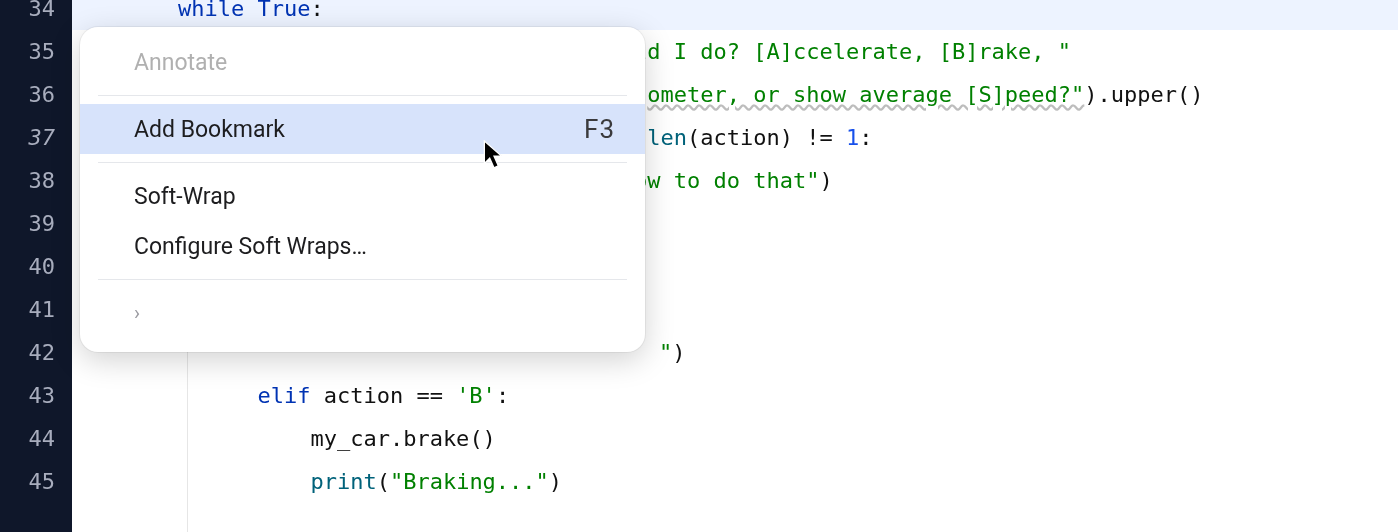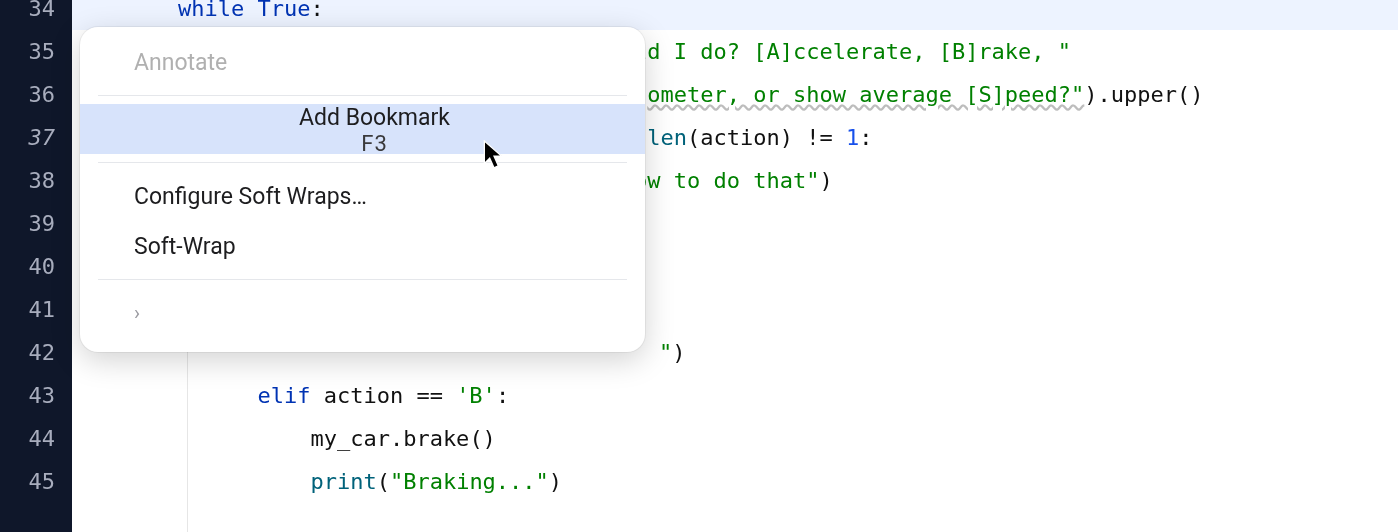--- a/index.html
+++ b/index.html
@@ -27,22 +27,22 @@
     padding: 10px 0 14px 0;
     z-index: 10;
   }
   .menu .sep { height: 1px; background: #e5e7eb; margin: 8px 18px; }
   .menu .item {
     display: flex; align-items: center; justify-content: space-between;
     height: 50px; padding: 0 30px 0 54px;
     font-size: 23px; color: #1d1d1f;
   }
   .menu .item.disabled { color: #b0b0b0; }
-  .menu .item.hover { background: #d7e3fb; flex-direction: column; }
-  .menu .shortcut { color: #3a3a3c; font-size: 22px; letter-spacing: 1px; }
+  .menu .item.hover { background: #d7e3fb; }
+  .menu .shortcut { color: #3a3a3c; font-size: 26px; letter-spacing: 1px; }
   .menu .chev { color: #9a9aa0; font-size: 20px; }
   .cursor-arrow {
     position: absolute; left: 482px; top: 140px; z-index: 20;
     width: 24px; height: 30px; pointer-events: none;
   }
 </style>
 </head>
 <body>
 
 <div class="editor">
@@ -68,24 +68,24 @@
       <div class="item disabled">
         <span>Annotate</span>
       </div>
       <div class="sep"></div>
       <div class="item hover">
         <span>Add Bookmark</span>
         <span class="shortcut">F3</span>
       </div>
       <div class="sep"></div>
       <div class="item">
-        <span>Configure Soft Wraps…</span>
+        <span>Soft-Wrap</span>
       </div>
       <div class="item">
-        <span>Soft-Wrap</span>
+        <span>Configure Soft Wraps…</span>
       </div>
       <div class="sep"></div>
       <div class="item">
         <span class="chev">›</span>
       </div>
     </div>
 
   <svg class="cursor-arrow" viewBox="0 0 20 28">
     <path d="M1 1 L1 22 L6 17 L10 26 L14 24 L10 15 L17 15 Z" fill="#000" stroke="#fff" stroke-width="1.2"></path>
   </svg>

